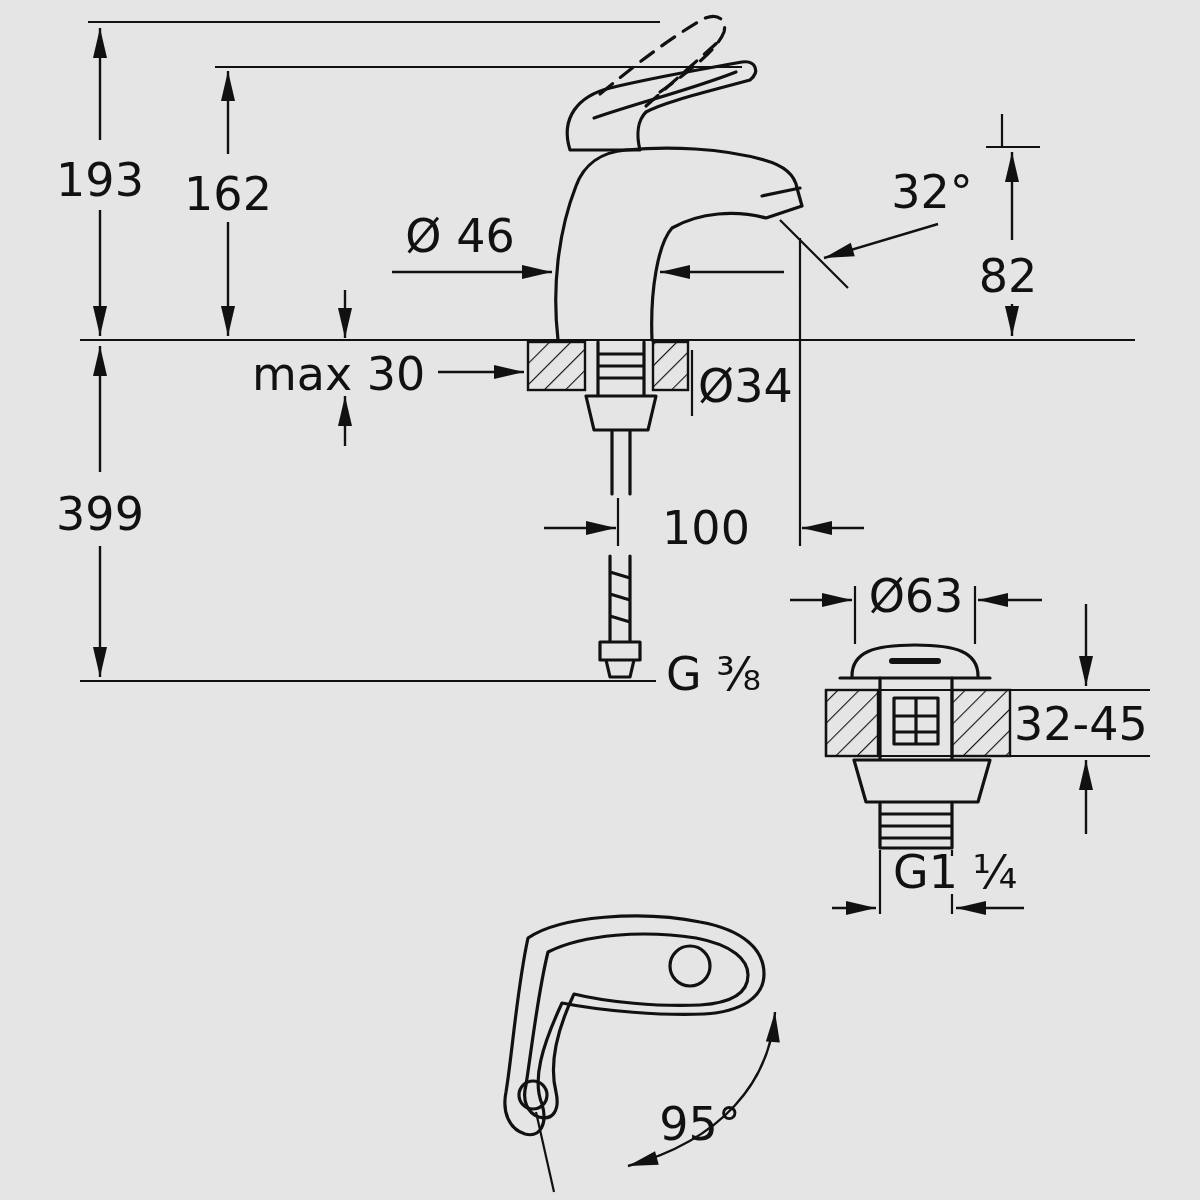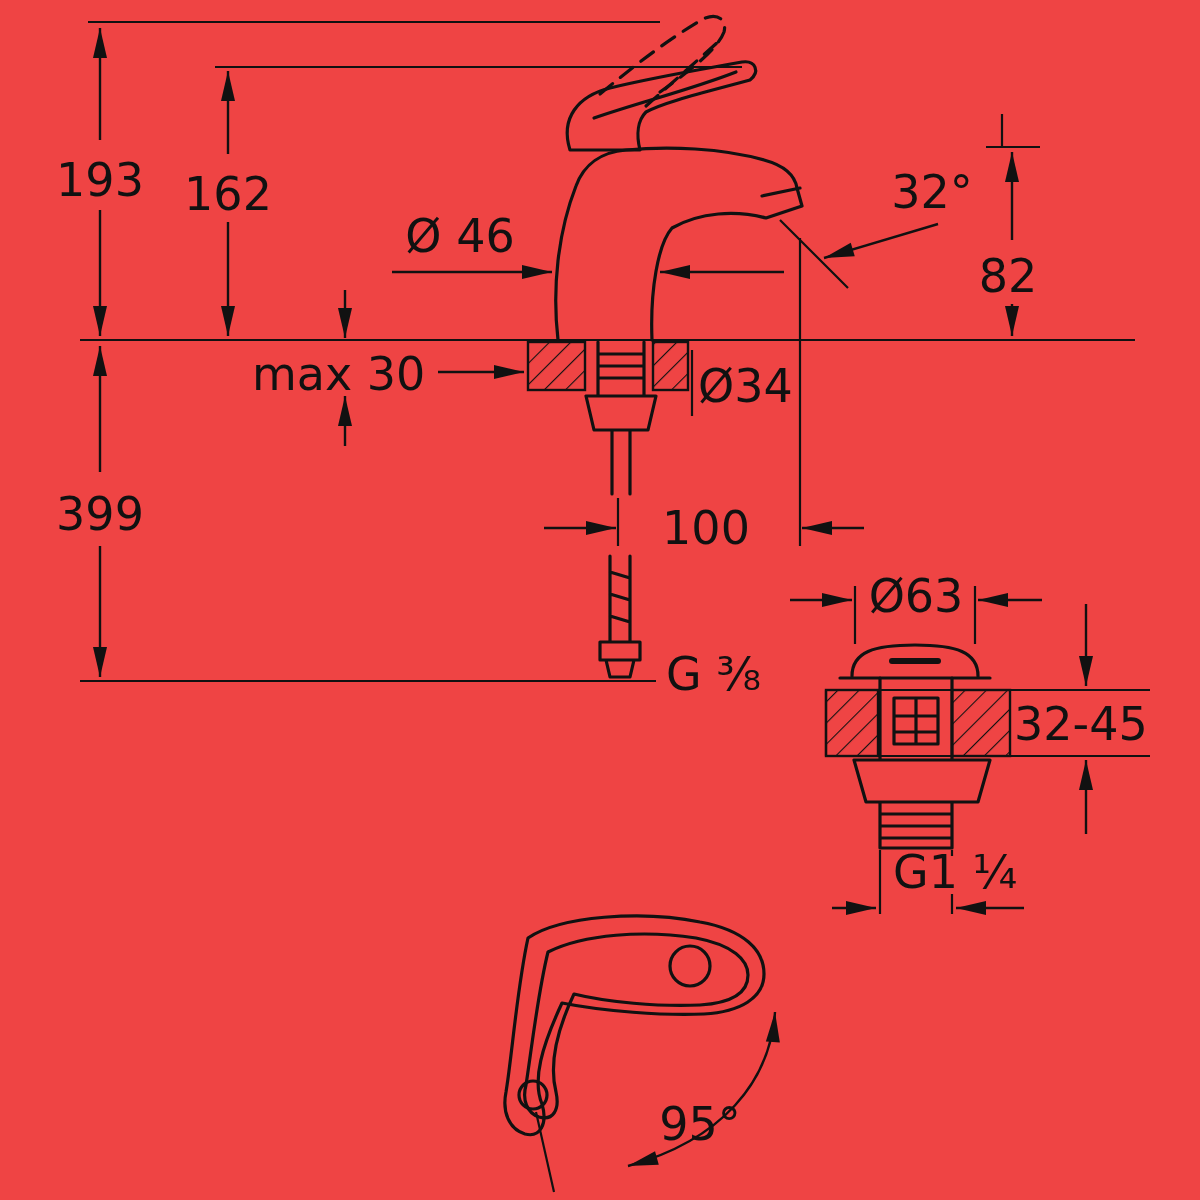--- a/index.html
+++ b/index.html
@@ -1,16 +1,16 @@
 <!DOCTYPE html>
 <html><head>
 <meta charset="utf-8">
 <style>
   html,body{margin:0;padding:0;background:#ffffff;}
-  .stage{position:relative;width:1200px;height:1200px;background:#ef4444;overflow:hidden;}
+  .stage{position:relative;width:1200px;height:1200px;background:#e5e5e5;overflow:hidden;}
   svg{display:block;}
   svg text{font-family:"DejaVu Sans", sans-serif;font-size:46px;fill:#111;}
   .obj{stroke:#111;stroke-width:3.2;fill:none;stroke-linecap:round;stroke-linejoin:round;}
   .dim{stroke:#111;stroke-width:2.4;fill:none;}
   .ext{stroke:#111;stroke-width:2.2;fill:none;}
   .dash{stroke-dasharray:16 10;}
   .hatchrect{stroke:#111;stroke-width:2.4;}
   .slot{stroke:#111;stroke-width:6;stroke-linecap:round;}
 </style>
 </head>

